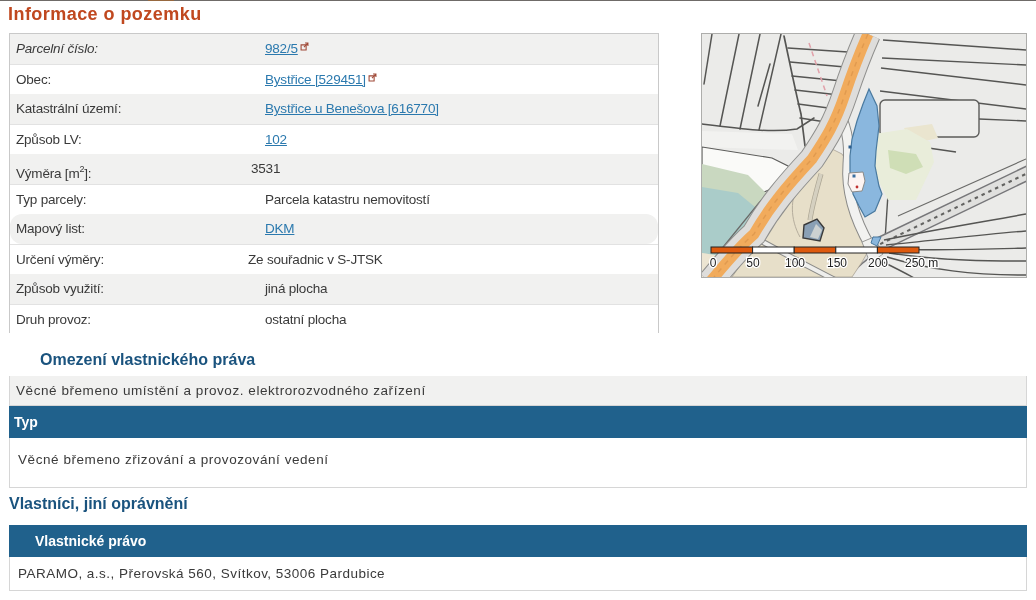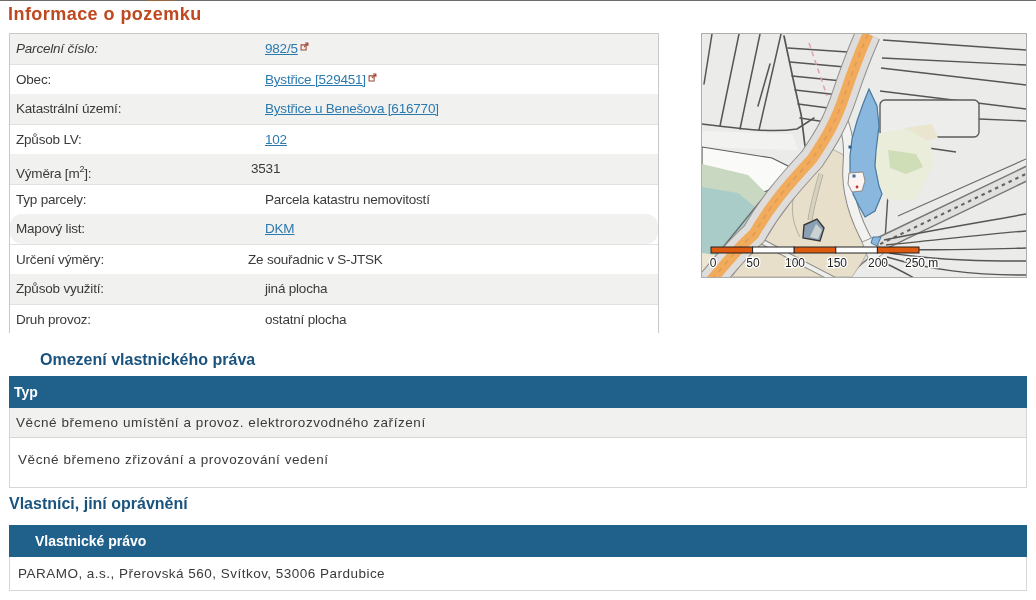--- a/index.html
+++ b/index.html
@@ -211,24 +211,24 @@
     <text x="176" y="233">200</text>
     <text x="215" y="233" text-anchor="start" transform="translate(-12,0)">250 m</text>
   </g>
 </svg>
 </div>
 
 <h2 class="abs" style="left:20px;top:351px;margin-left:20px;">Omezení vlastnického práva</h2>
 
 <div class="abs" style="left:9px;top:376px;width:1018px;">
 
+  <div style="height:30px;background:#f1f1f0;line-height:30px;padding-left:6px;border:1px solid #d6d6d6;border-top:none;box-sizing:border-box;font-size:13.5px;letter-spacing:0.56px;">Věcné břemeno umístění a provoz. elektrorozvodného zařízení</div>
+
   <div style="height:32px;background:#20618c;color:#fff;font-weight:bold;font-size:14px;line-height:32px;padding-left:5px;box-sizing:border-box;">Typ</div>
 
-  <div style="height:30px;background:#f1f1f0;line-height:30px;padding-left:6px;border:1px solid #d6d6d6;border-top:none;box-sizing:border-box;font-size:13.5px;letter-spacing:0.56px;">Věcné břemeno umístění a provoz. elektrorozvodného zařízení</div>
-
   <div style="height:50px;background:#fff;line-height:44px;padding-left:8px;border:1px solid #d6d6d6;border-top:none;box-sizing:border-box;font-size:13.5px;letter-spacing:0.56px;">Věcné břemeno zřizování a provozování vedení</div>
 </div>
 
 <h2 class="abs" style="left:9px;top:495px;">Vlastníci, jiní oprávnění</h2>
 
 <div class="abs" style="left:9px;top:525px;width:1018px;">
 
   <div style="height:32px;background:#20618c;color:#fff;font-weight:bold;font-size:14px;line-height:32px;padding-left:26px;box-sizing:border-box;">Vlastnické právo</div>
 
   <div style="height:34px;background:#fff;line-height:34px;padding-left:8px;border:1px solid #d6d6d6;border-top:none;box-sizing:border-box;font-size:13.5px;letter-spacing:0.48px;">PARAMO, a.s., Přerovská 560, Svítkov, 53006 Pardubice</div>

